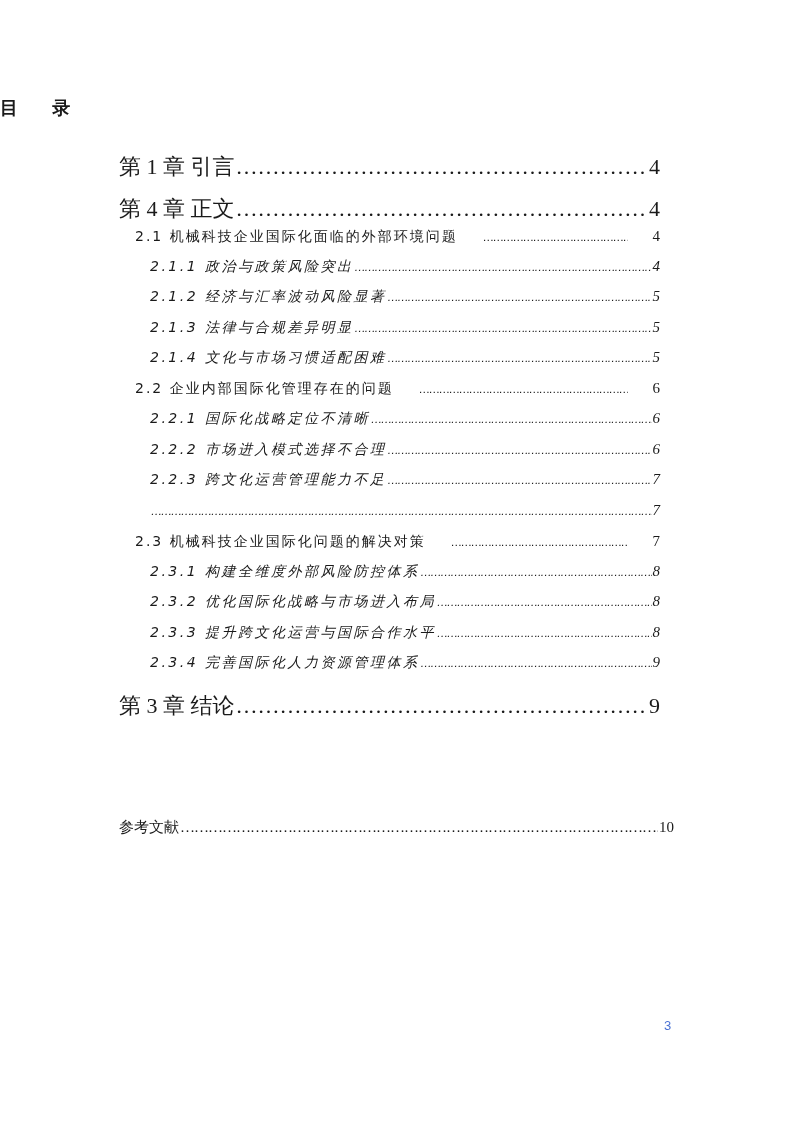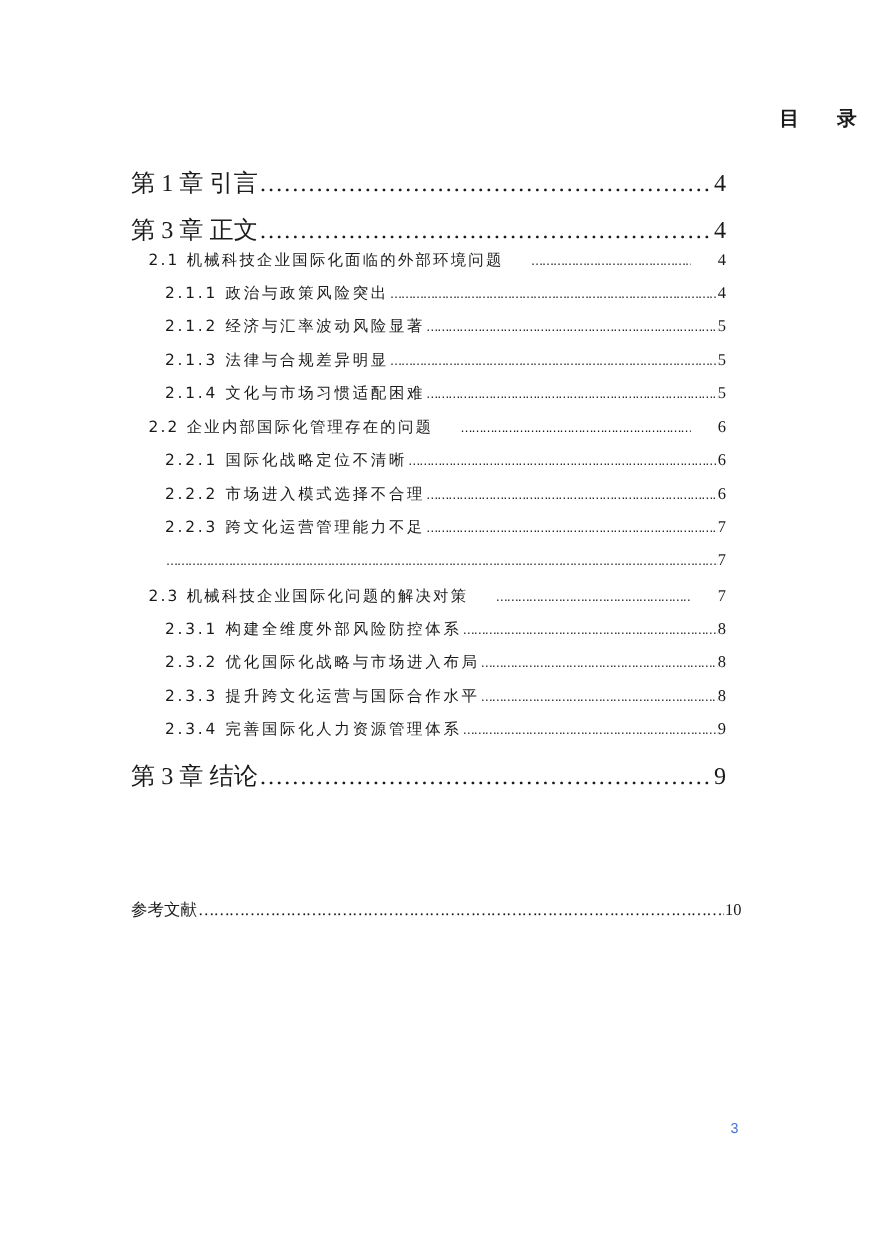--- a/index.html
+++ b/index.html
@@ -1,48 +1,48 @@
 <!DOCTYPE html>
 <html><head>
 <meta charset="utf-8">
 <style>
   html, body { margin: 0; padding: 0; background: #ffffff; }
   body { width: 793px; height: 1122px; position: relative; overflow: hidden;
          font-family: "Liberation Serif", "DejaVu Serif", serif; color: #1a1a1a; }
-  .title { position: absolute; top: 96px; left: 0; width: 793px; text-align: right;
+  .title { position: absolute; top: 96px; left: 0; width: 793px; text-align: left;
            font-family: "DejaVu Sans", sans-serif; font-weight: bold; font-size: 18px; letter-spacing: 14px; }
   .toc-row { position: absolute; display: flex; align-items: baseline; white-space: nowrap; }
   .toc-row .label { flex: 0 0 auto; }
   .toc-row .dots { flex: 1 1 auto; overflow: hidden; margin: 0 1px; }
   .toc-row .dots::after { content: "……………………………………………………………………………………………………………………………………………………………………………………"; letter-spacing: -1px; }
   .toc-row .page { flex: 0 0 auto; }
   .lvl1 { left: 119px; width: 541px; font-size: 22px; }
   .lvl1 .dots::after { letter-spacing: 0px; }
   .lvl2 { left: 135px; width: 525px; font-size: 14px; letter-spacing: 2px; font-family: "DejaVu Sans", sans-serif; gap: 24px; }
   .lvl2 .page { font-family: "Liberation Serif", serif; letter-spacing: 0; font-size: 15px; }
-  .lvl3 { left: 150px; width: 510px; font-size: 14px; letter-spacing: 2.5px; font-family: "DejaVu Sans", sans-serif; }
+  .lvl3 { left: 150px; width: 510px; font-size: 14px; letter-spacing: 2.5px; font-family: "DejaVu Sans", sans-serif; font-style: italic; }
   .lvl3 .page { font-family: "Liberation Serif", serif; letter-spacing: 0; font-size: 15px; }
   .lvl2 .dots, .lvl3 .dots { letter-spacing: -2px; font-size: 11px; }
   .ref { left: 119px; width: 555px; font-size: 15px; }
   .ref .label { font-family: "DejaVu Sans", sans-serif; margin-top: 23px; }
   .pagenum { position: absolute; top: 1018px; left: 664px; font-size: 13px; color: #4a72d4;
              font-family: "Liberation Sans", sans-serif; }
 </style>
 </head>
 <body>
 
 <div class="title">目 录</div>
 
 <div class="toc-row lvl1" style="top:152px">
   <span class="label">第 1 章  引言</span>
   <span class="dots"></span>
   <span class="page">4</span>
 </div>
 <div class="toc-row lvl1" style="top:194px">
-  <span class="label">第 3 章  正文</span>
+  <span class="label">第 4 章  正文</span>
   <span class="dots"></span>
   <span class="page">4</span>
 </div>
 <div class="toc-row lvl2" style="top:228px">
   <span class="label">2.1  机械科技企业国际化面临的外部环境问题</span>
   <span class="dots"></span>
   <span class="page">4</span>
 </div>
 <div class="toc-row lvl3" style="top:258px">
   <span class="label">2.1.1  政治与政策风险突出</span>

